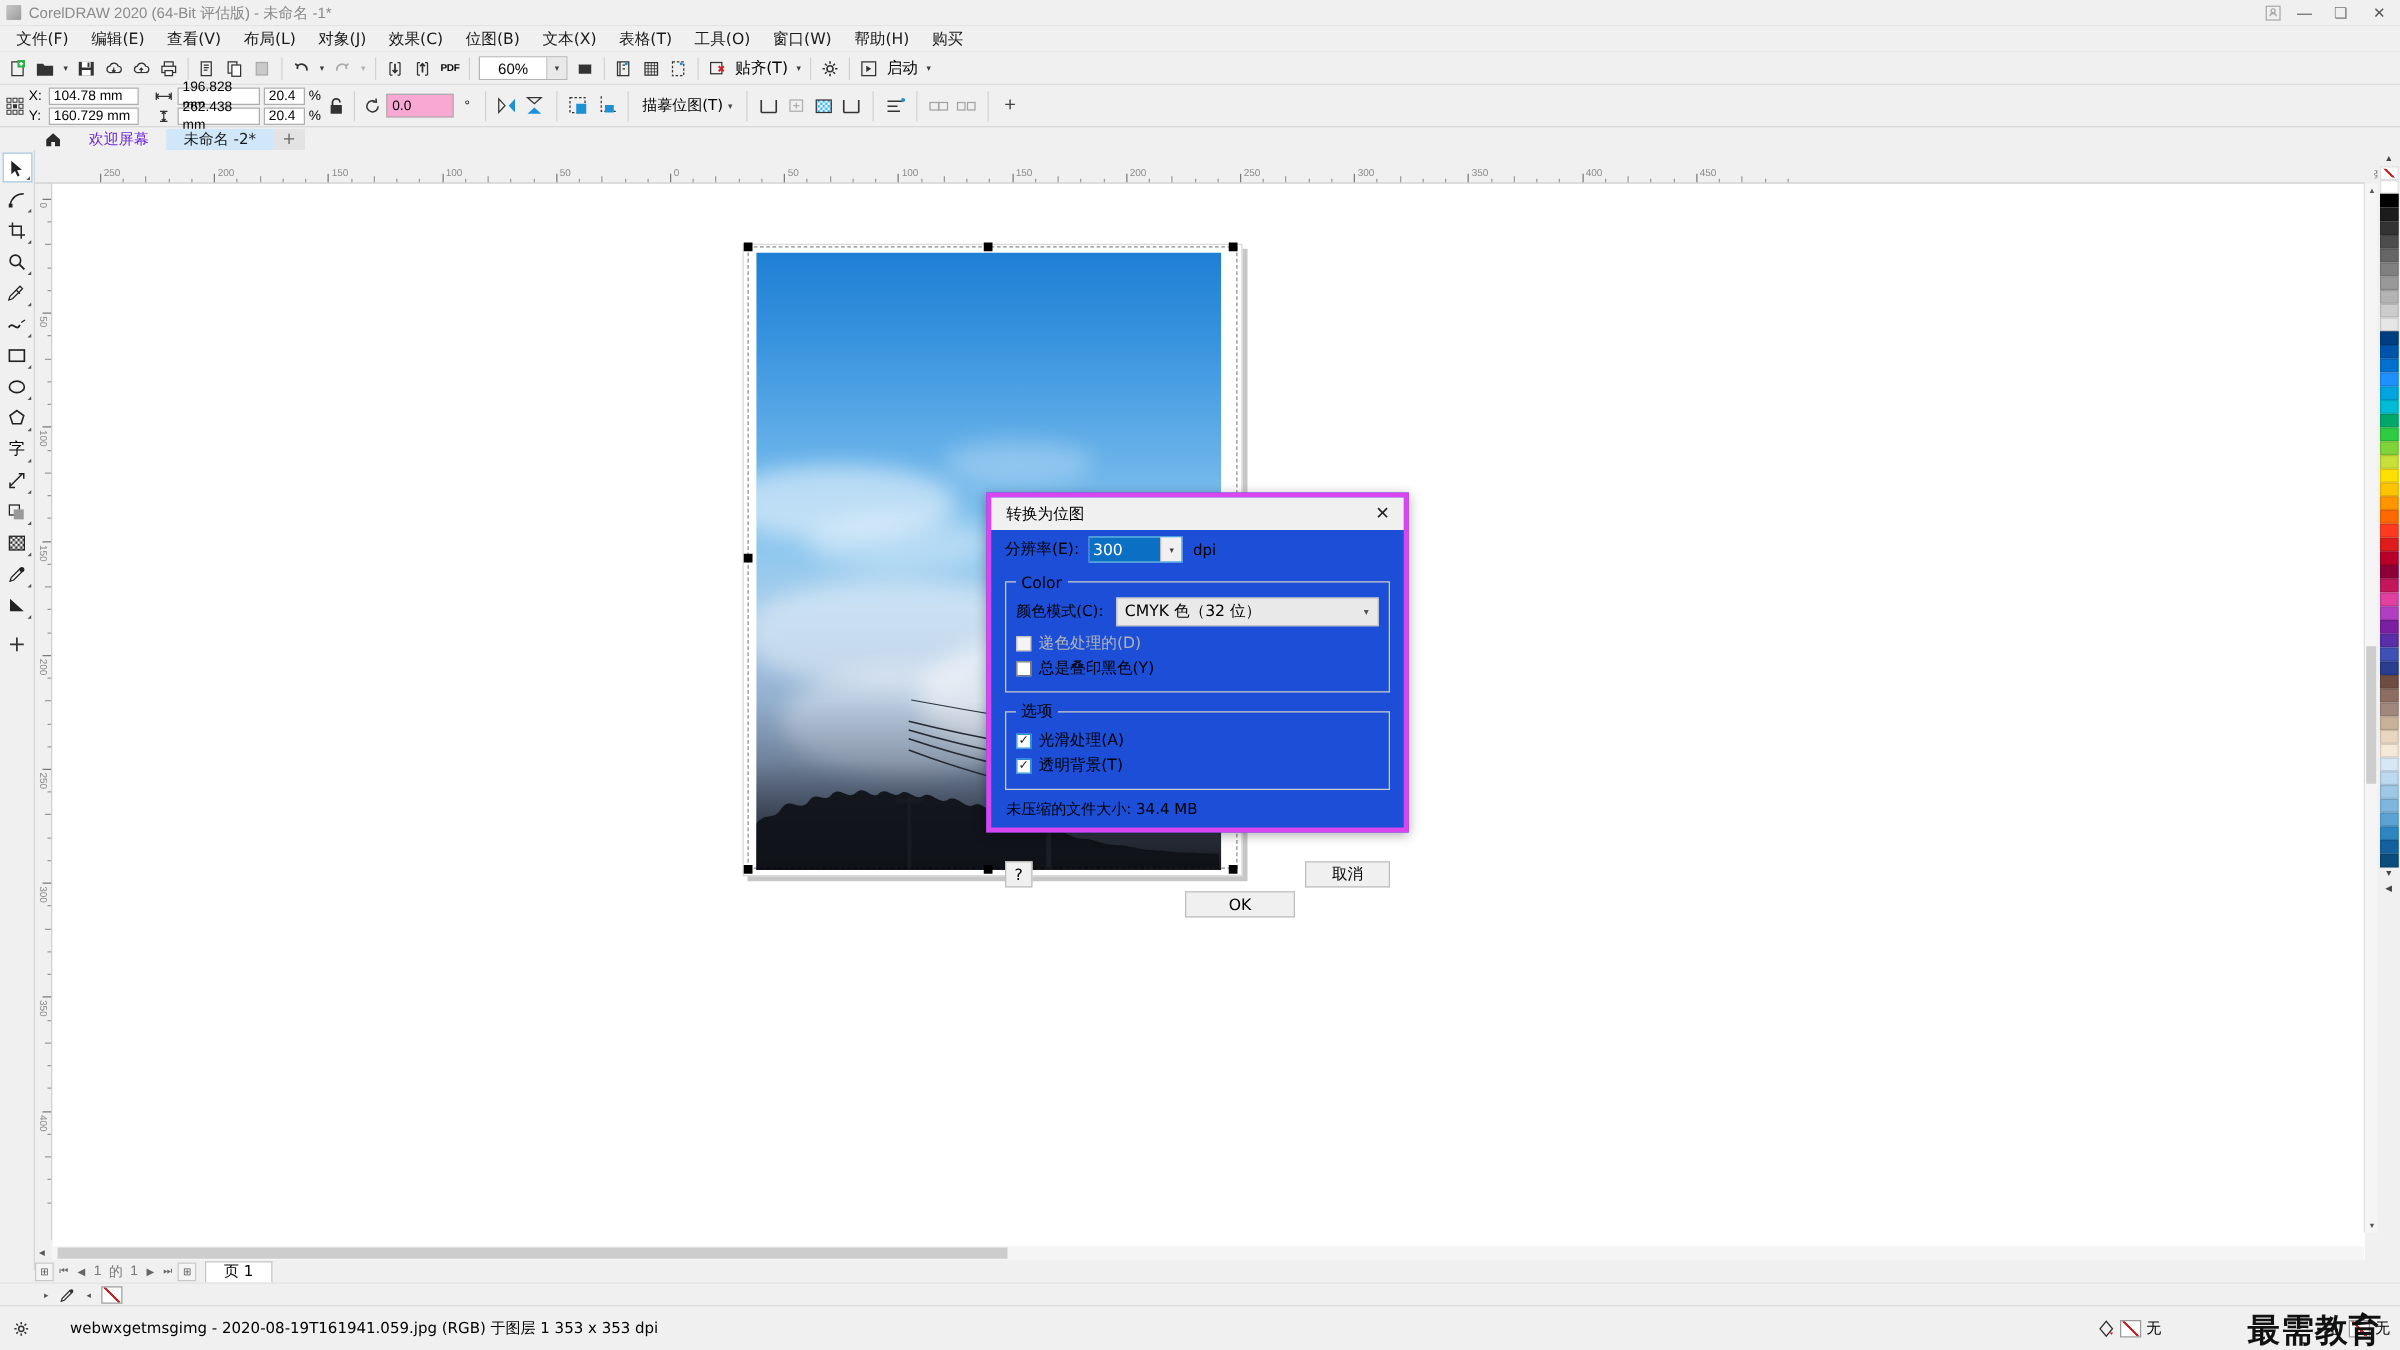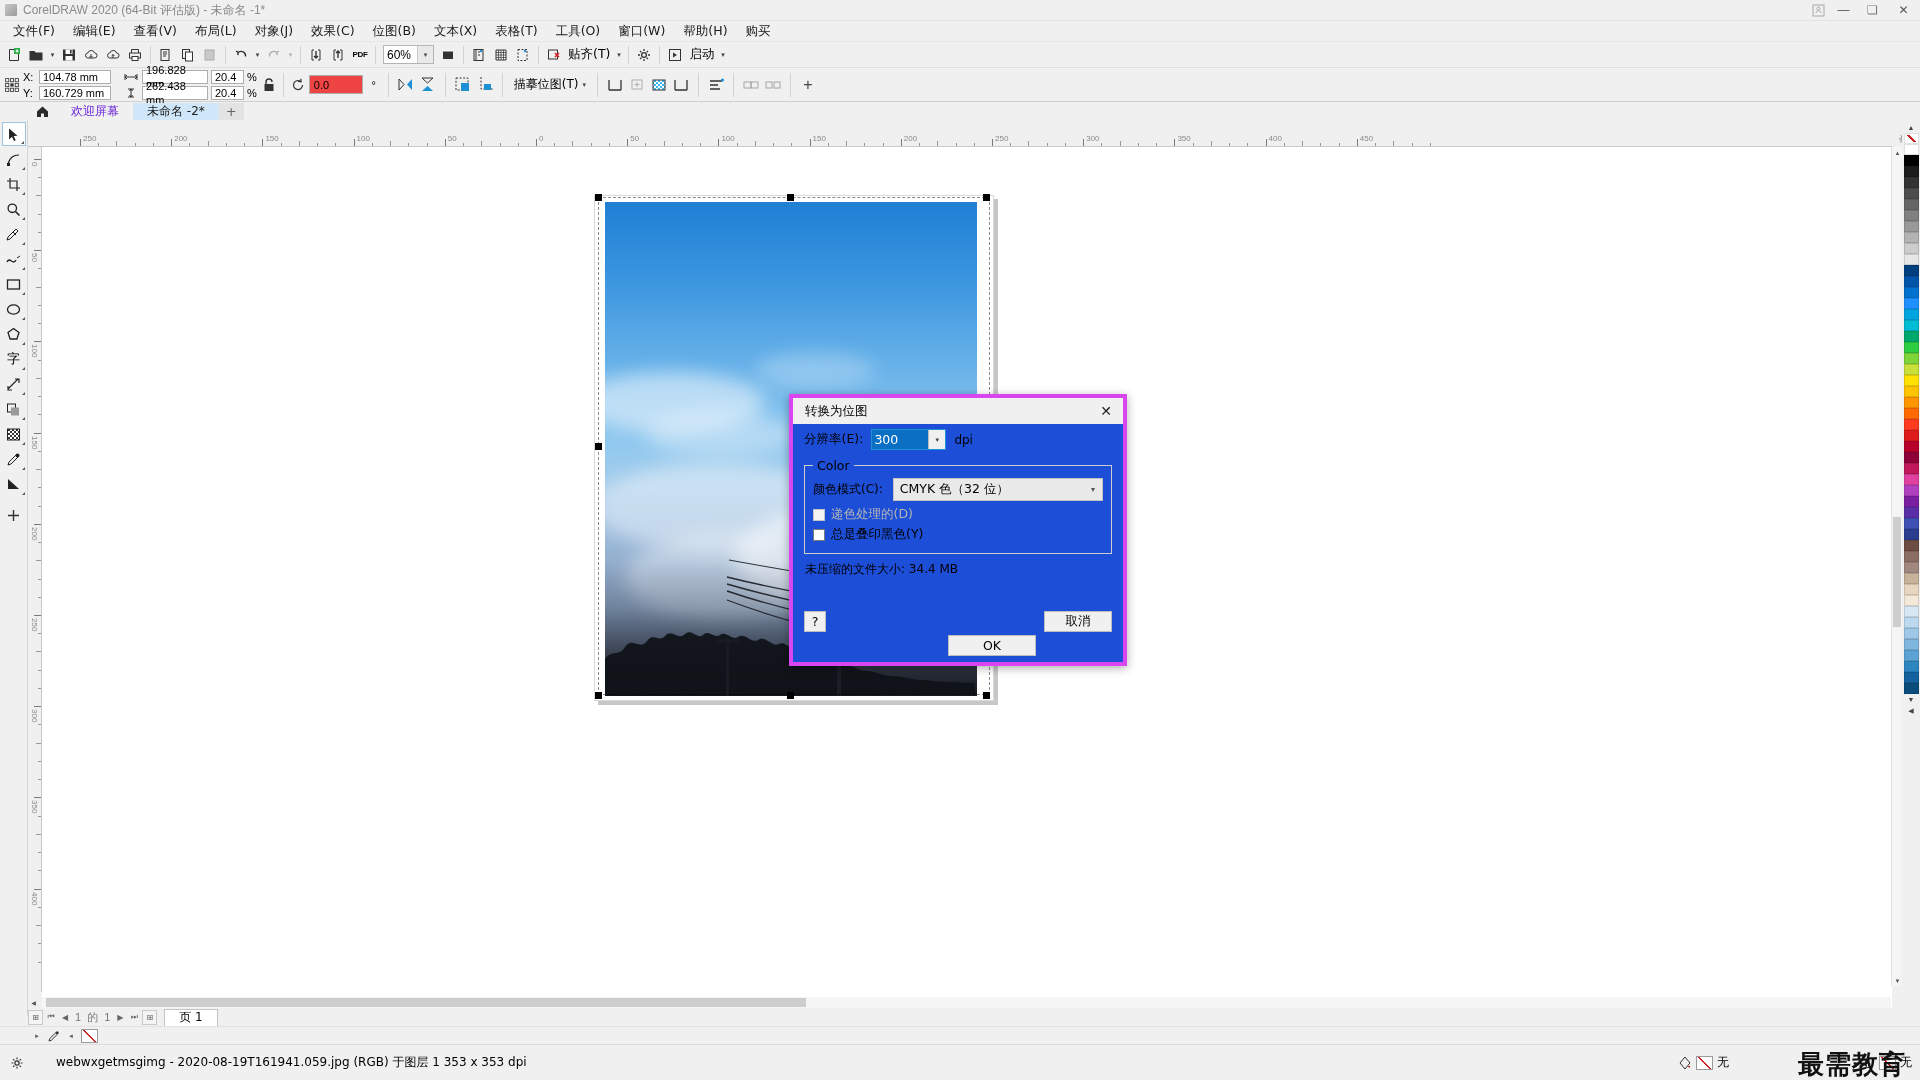--- a/index.html
+++ b/index.html
@@ -41,22 +41,22 @@
     padding-left:3px; border-bottom:1px solid #dedede; gap:0;
   }
   .tbtn { width:22px; height:22px; display:flex; align-items:center; justify-content:center;
     position:relative; }
   .tbtn svg { display:block; }
   .tcaret { width:11px; height:22px; display:flex; align-items:center; justify-content:center;
     font-size:7px; color:#3c3c3c; }
   .tsep { width:1px; height:18px; background:#d2d2d2; margin:0 4px; }
   .zoombox { display:flex; align-items:center; height:19px; border:1px solid #b4b4b4;
     background:#fff; margin:0 3px; }
-  .zoombox input { border:0; width:33px; height:17px; font-size:12px; padding:0 3px;
-    font-family:"Liberation Sans",sans-serif; outline:none; }
+  .zoombox input { border:0; width:53px; height:17px; font-size:12px; padding:0 3px;
+    font-family:"Liberation Sans",sans-serif; outline:none;text-align:center; }
   .zoombox .zc { width:16px; height:17px; background:#e9e9e9; border-left:1px solid #c8c8c8;
     display:flex; align-items:center; justify-content:center; font-size:7px; color:#444; }
   .tlabel { font-size:12.5px; padding:0 3px; font-family:"DejaVu Sans",sans-serif; }
   .tpdf { font-size:8px; font-weight:bold; letter-spacing:-.3px; }
 
   
   .propbar {
     height:34px; background:#f0f0f0; display:flex; align-items:center;
     padding-left:4px; border-bottom:1px solid #cfcfcf;
   }
@@ -67,21 +67,21 @@
   .fld { border:1px solid #aeaeae; background:#fff; height:14px; font-size:11px;
     padding:0 0 0 3px; display:flex; align-items:center; line-height:14px;
     font-family:"Liberation Sans",sans-serif; }
   .fld.w70 { width:72px; }
   .fld.w60 { width:66px; }
   .fld.w34 { width:33px; }
   .pct { font-size:11px; }
   .icn-m { width:16px; height:14px; display:flex; align-items:center; justify-content:center; }
   .pb-sep { width:1px; height:24px; background:#d2d2d2; margin:0 6px; }
   .rotbox { display:flex; align-items:center; gap:3px; }
-  .rot-fld { border:1px solid #aeaeae; background:#ef4444; width:54px; height:19px; font-size:11px;
+  .rot-fld { border:1px solid #aeaeae; background:#f9a8d4; width:54px; height:19px; font-size:11px;
     padding-left:4px; display:flex; align-items:center; }
   .trace-btn { display:flex; align-items:center; height:21px; border:1px solid transparent;
     padding:0 4px; gap:4px; }
   .trace-btn .tl { font-size:12px; font-family:"DejaVu Sans",sans-serif; }
   .plus-btn { width:22px; height:22px; display:flex; align-items:center; justify-content:center;
     font-size:16px; color:#444; }
 
   
   .tabbar { height:18px; background:#f0f0f0; display:flex; align-items:flex-end;
     padding-left:28px; }
@@ -917,20 +917,31 @@
         <div class="chk-row">
           <span class="chk dis"></span>
           <span class="chk-lab dis">递色处理的(D)</span>
         </div>
         <div class="chk-row">
           <span class="chk"></span>
           <span class="chk-lab">总是叠印黑色(Y)</span>
         </div>
       </fieldset>
 
+      <fieldset class="grp">
+        <legend>选项</legend>
+        <div class="chk-row">
+          <span class="chk on"></span>
+          <span class="chk-lab">光滑处理(A)</span>
+        </div>
+        <div class="chk-row">
+          <span class="chk on"></span>
+          <span class="chk-lab">透明背景(T)</span>
+        </div>
+      </fieldset>
 
       <div class="size-line">未压缩的文件大小: 34.4 MB</div>
     </div>
     <div class="dlg-foot">
       <div class="btn help">?</div>
       <div class="foot-spacer"></div>
       <div class="btn ok">OK</div>
       <div class="btn cancel">取消</div>
     </div>
   </div>

